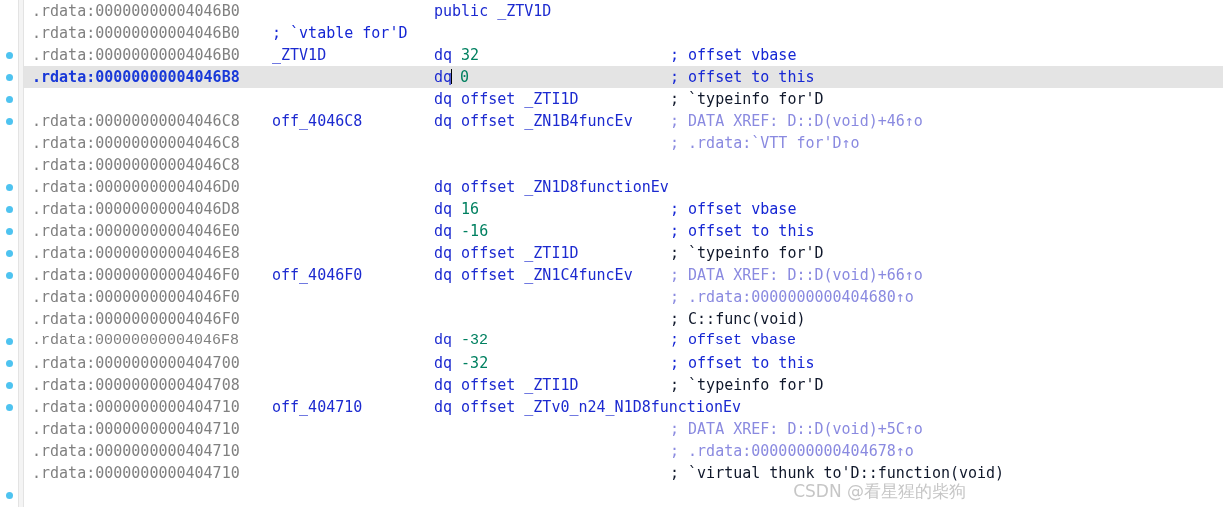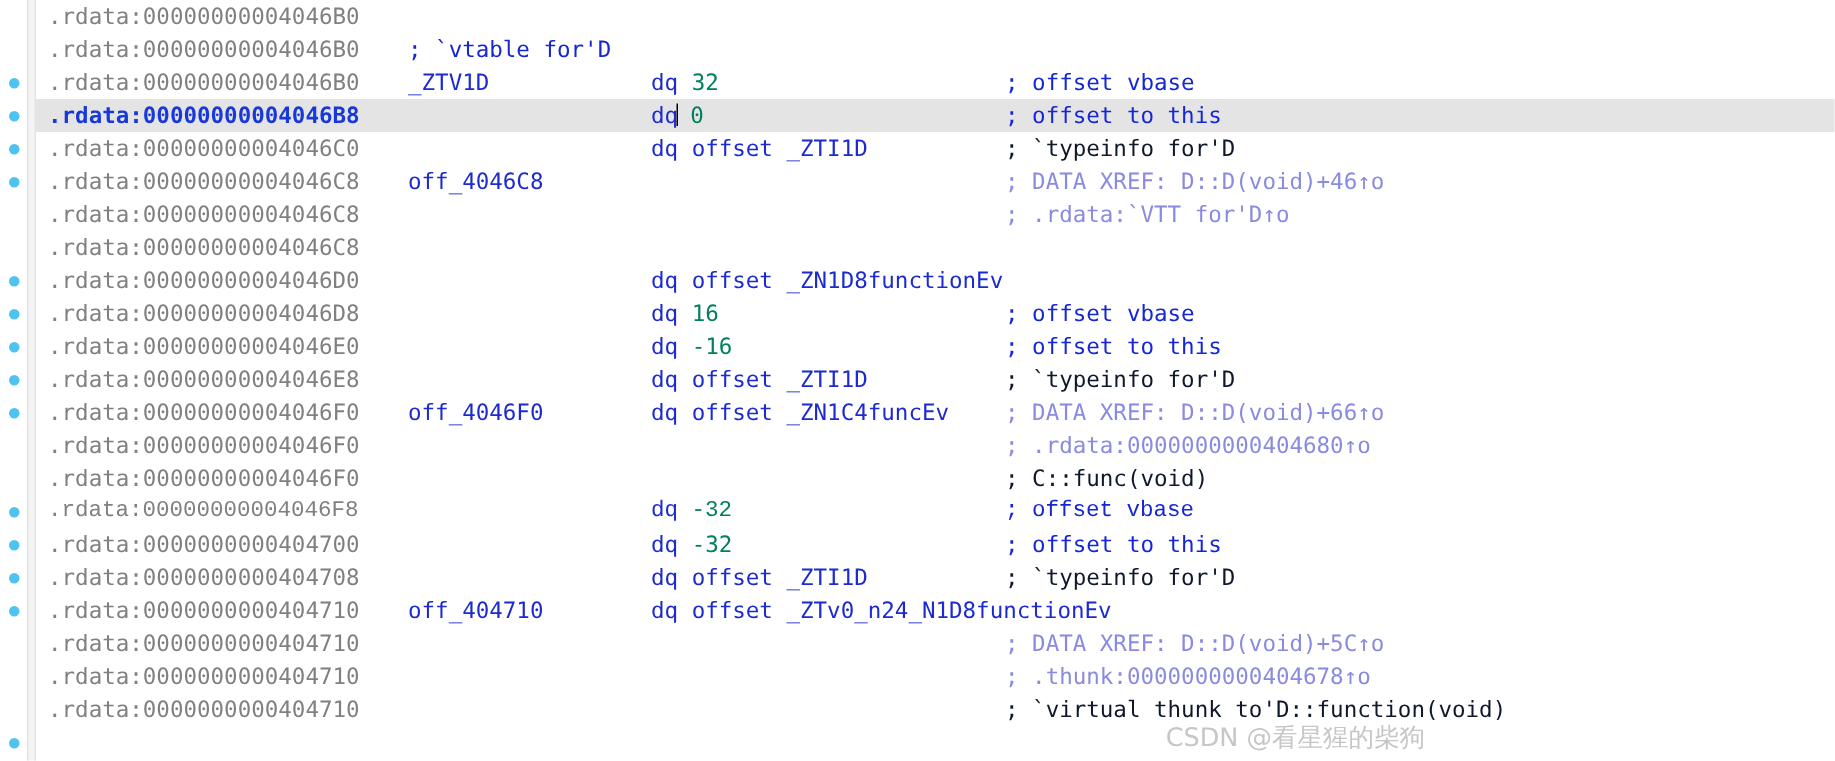--- a/index.html
+++ b/index.html
@@ -98,59 +98,59 @@
     display: inline-block;
     width: 1px;
     height: 15px;
     background: #000;
     vertical-align: -2px;
     margin: 0 -1px;
   }
 
   .watermark {
     position: absolute;
-    right: 28px;
+    right: 12px;
     bottom: 4px;
     font-family: "DejaVu Sans", "Liberation Sans", sans-serif;
     font-size: 17px;
     color: #c6c6c6;
     white-space: pre;
     z-index: 5;
   }
 </style>
 </head>
 <body>
 
 <div id="ida-view">
 
   <div class="gutter"></div>
   <div class="gutter-rule"></div>
 
   <div class="rows" id="rows-container">
-      <div class="row" style="top: 0px;"><span class="col c-addr">.rdata:00000000004046B0</span></div>
+      <div class="row" style="top: 0px;"><span class="col c-addr">.rdata:00000000004046B0</span><span class="col c-instr"><span class="kw">public _ZTV1D</span></span></div>
       <div class="row" style="top: 22px;"><span class="col c-addr">.rdata:00000000004046B0</span><span class="col c-label cmt-blue">; `vtable for'D</span></div>
       <div class="row" style="top: 44px;"><span class="col c-addr">.rdata:00000000004046B0</span><span class="col c-label">_ZTV1D</span><span class="col c-instr"><span class="kw">dq</span> <span class="num">32</span></span><span class="col cmt-blue" style="left:670px">; offset vbase</span></div>
       <div class="row sel" style="top: 66px;"><span class="col c-addr hl">.rdata:00000000004046B8</span><span class="col c-instr"><span class="kw">dq</span><span class="caret"></span> <span class="num">0</span></span><span class="col cmt-blue" style="left:670px">; offset to this</span></div>
-      <div class="row" style="top: 88px;"><span class="col c-addr">.rdata:00000000004046C0</span><span class="col c-instr"><span class="kw">dq offset _ZTI1D</span></span><span class="col cmt-gray" style="left:670px">; `typeinfo for'D</span></div>
-      <div class="row" style="top: 110px;"><span class="col c-addr">.rdata:00000000004046C8</span><span class="col c-label">off_4046C8</span><span class="col cmt-xref" style="left:670px">; DATA XREF: D::D(void)+46↑o</span></div>
+      <div class="row" style="top: 88px;"><span class="col c-instr"><span class="kw">dq offset _ZTI1D</span></span><span class="col cmt-gray" style="left:670px">; `typeinfo for'D</span></div>
+      <div class="row" style="top: 110px;"><span class="col c-addr">.rdata:00000000004046C8</span><span class="col c-label">off_4046C8</span><span class="col c-instr"><span class="kw">dq offset _ZN1B4funcEv</span></span><span class="col cmt-xref" style="left:670px">; DATA XREF: D::D(void)+46↑o</span></div>
       <div class="row" style="top: 132px;"><span class="col c-addr">.rdata:00000000004046C8</span><span class="col cmt-xref" style="left:670px">; .rdata:`VTT for'D↑o</span></div>
       <div class="row" style="top: 154px;"><span class="col c-addr">.rdata:00000000004046C8</span></div>
       <div class="row" style="top: 176px;"><span class="col c-addr">.rdata:00000000004046D0</span><span class="col c-instr"><span class="kw">dq offset _ZN1D8functionEv</span></span></div>
       <div class="row" style="top: 198px;"><span class="col c-addr">.rdata:00000000004046D8</span><span class="col c-instr"><span class="kw">dq</span> <span class="num">16</span></span><span class="col cmt-blue" style="left:670px">; offset vbase</span></div>
       <div class="row" style="top: 220px;"><span class="col c-addr">.rdata:00000000004046E0</span><span class="col c-instr"><span class="kw">dq</span> <span class="num">-16</span></span><span class="col cmt-blue" style="left:670px">; offset to this</span></div>
       <div class="row" style="top: 242px;"><span class="col c-addr">.rdata:00000000004046E8</span><span class="col c-instr"><span class="kw">dq offset _ZTI1D</span></span><span class="col cmt-gray" style="left:670px">; `typeinfo for'D</span></div>
       <div class="row" style="top: 264px;"><span class="col c-addr">.rdata:00000000004046F0</span><span class="col c-label">off_4046F0</span><span class="col c-instr"><span class="kw">dq offset _ZN1C4funcEv</span></span><span class="col cmt-xref" style="left:670px">; DATA XREF: D::D(void)+66↑o</span></div>
       <div class="row" style="top: 286px;"><span class="col c-addr">.rdata:00000000004046F0</span><span class="col cmt-xref" style="left:670px">; .rdata:0000000000404680↑o</span></div>
       <div class="row" style="top: 308px;"><span class="col c-addr">.rdata:00000000004046F0</span><span class="col cmt-gray" style="left:670px">; C::func(void)</span></div>
       <div class="row" style="top: 330px; font-family: Liberation Mono, monospace;"><span class="col c-addr">.rdata:00000000004046F8</span><span class="col c-instr"><span class="kw">dq</span> <span class="num">-32</span></span><span class="col cmt-blue" style="left:670px">; offset vbase</span></div>
       <div class="row" style="top: 352px;"><span class="col c-addr">.rdata:0000000000404700</span><span class="col c-instr"><span class="kw">dq</span> <span class="num">-32</span></span><span class="col cmt-blue" style="left:670px">; offset to this</span></div>
       <div class="row" style="top: 374px;"><span class="col c-addr">.rdata:0000000000404708</span><span class="col c-instr"><span class="kw">dq offset _ZTI1D</span></span><span class="col cmt-gray" style="left:670px">; `typeinfo for'D</span></div>
       <div class="row" style="top: 396px;"><span class="col c-addr">.rdata:0000000000404710</span><span class="col c-label">off_404710</span><span class="col c-instr"><span class="kw">dq offset _ZTv0_n24_N1D8functionEv</span></span></div>
       <div class="row" style="top: 418px;"><span class="col c-addr">.rdata:0000000000404710</span><span class="col cmt-xref" style="left:670px">; DATA XREF: D::D(void)+5C↑o</span></div>
-      <div class="row" style="top: 440px;"><span class="col c-addr">.rdata:0000000000404710</span><span class="col cmt-xref" style="left:670px">; .thunk:0000000000404678↑o</span></div>
+      <div class="row" style="top: 440px;"><span class="col c-addr">.rdata:0000000000404710</span><span class="col cmt-xref" style="left:670px">; .rdata:0000000000404678↑o</span></div>
       <div class="row" style="top: 462px;"><span class="col c-addr">.rdata:0000000000404710</span><span class="col cmt-gray" style="left:670px">; `virtual thunk to'D::function(void)</span></div>
     </div>
 
   <div class="watermark">CSDN @看星猩的柴狗</div>
 <div class="dot" style="top: 52px;"></div>
     <div class="dot" style="top: 74px;"></div>
     <div class="dot" style="top: 96px;"></div>
     <div class="dot" style="top: 118px;"></div>
     <div class="dot" style="top: 184px;"></div>
     <div class="dot" style="top: 206px;"></div>

